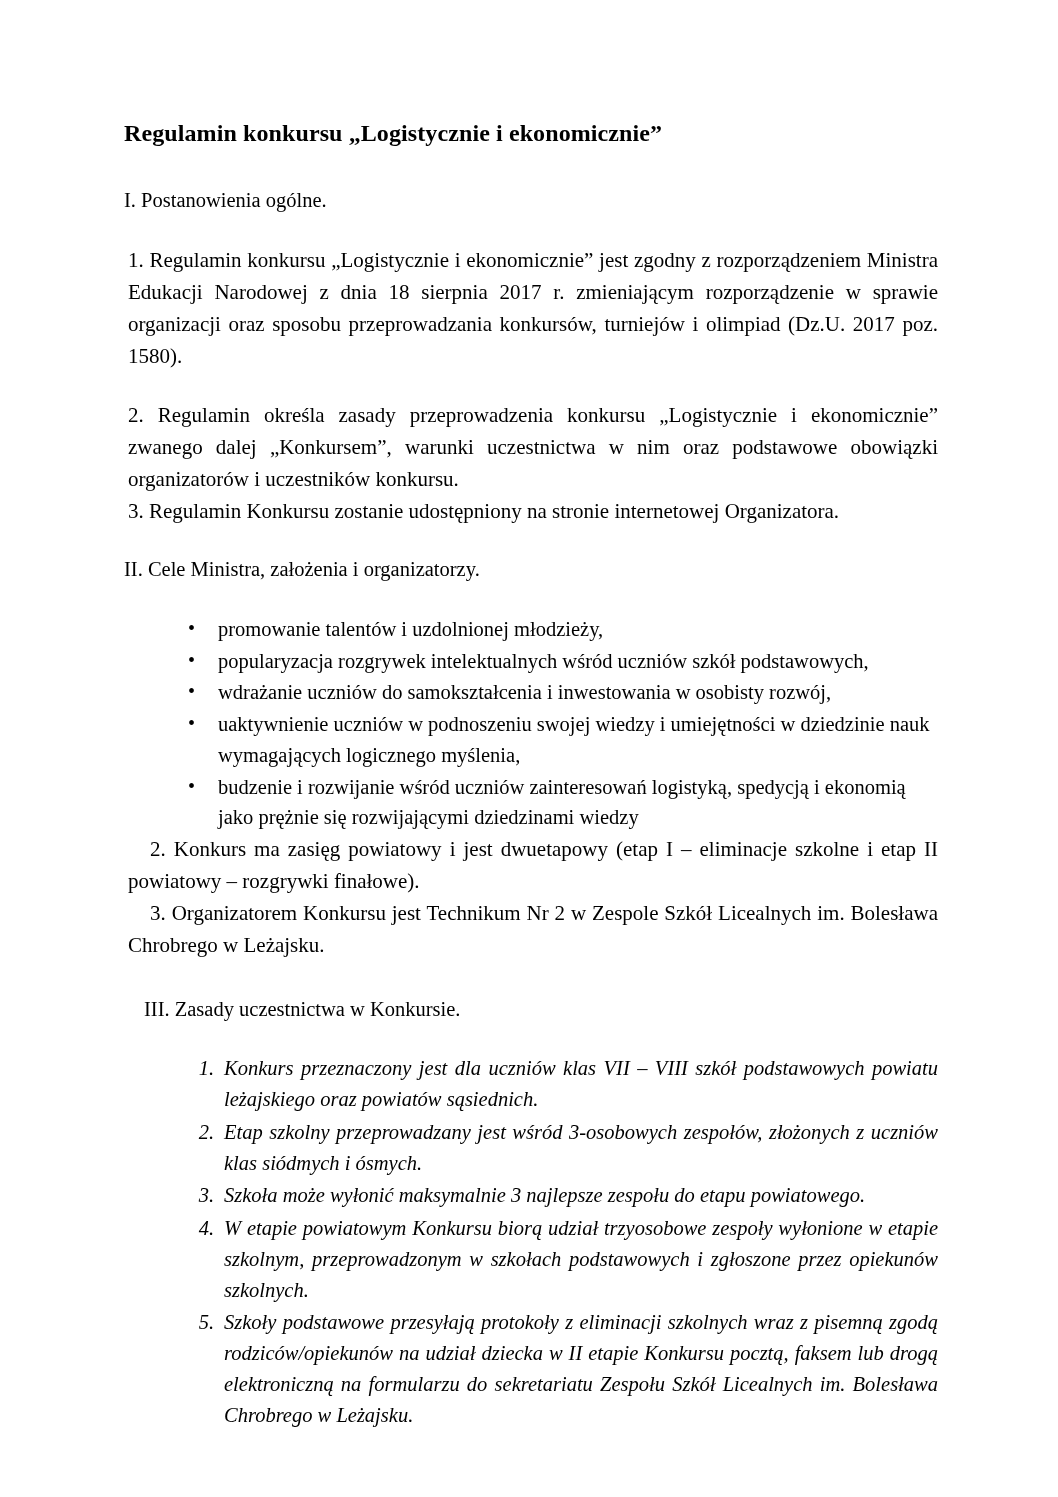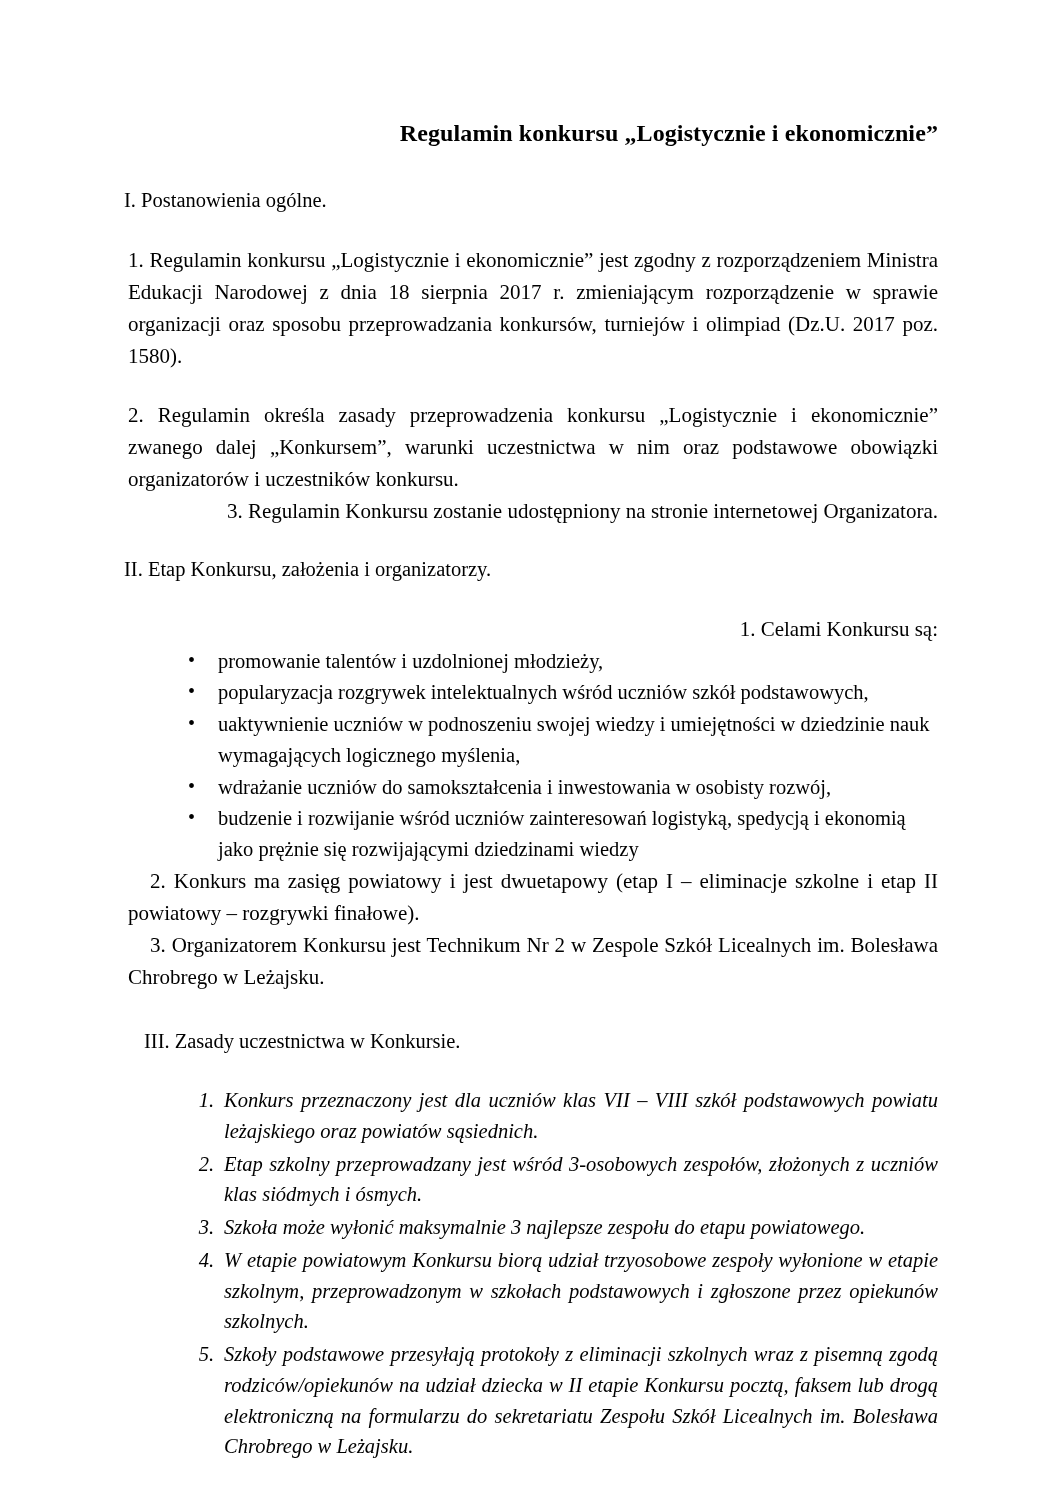--- a/index.html
+++ b/index.html
@@ -14,21 +14,21 @@
     color: #000000;
   }
   .page {
     width: 1058px;
     min-height: 1497px;
     box-sizing: border-box;
     padding: 118px 120px 60px 124px;
     background: #ffffff;
   }
   .doc-title {
-    text-align: right;
+    text-align: left;
     font-weight: bold;
     font-size: 24px;
     line-height: 1.3;
     margin: 0 0 38px 0;
     letter-spacing: 0.1px;
   }
   .section-heading {
     font-weight: normal;
     font-size: 20.5px;
     line-height: 1.35;
@@ -40,21 +40,21 @@
   p.para {
     font-size: 21px;
     line-height: 1.52;
     margin: 0 0 28px 4px;
     text-align: justify;
   }
   p.para.tight {
     margin-bottom: 0;
   }
   p.para.nojustify {
-    text-align: right;
+    text-align: left;
   }
   p.para.indent-first {
     text-indent: 22px;
   }
   ul.bullets {
     margin: 0 0 0 0;
     padding: 0 0 0 60px;
     list-style: none;
   }
   ul.bullets li {
@@ -107,29 +107,28 @@
   <h1 class="doc-title">Regulamin konkursu „Logistycznie i ekonomicznie”</h1>
 
   <h2 class="section-heading">I. Postanowienia ogólne.</h2>
 
   <p class="para">1. Regulamin konkursu „Logistycznie i ekonomicznie” jest zgodny z rozporządzeniem Ministra Edukacji Narodowej z dnia 18 sierpnia 2017 r. zmieniającym rozporządzenie w sprawie organizacji oraz sposobu przeprowadzania konkursów, turniejów i olimpiad (Dz.U. 2017 poz. 1580).</p>
 
   <p class="para tight">2. Regulamin określa zasady przeprowadzenia konkursu „Logistycznie i ekonomicznie” zwanego dalej „Konkursem”, warunki uczestnictwa w nim oraz podstawowe obowiązki organizatorów i uczestników konkursu.</p>
 
   <p class="para nojustify">3. Regulamin Konkursu zostanie udostępniony na stronie internetowej Organizatora.</p>
 
-  <h2 class="section-heading">II. Etap Konkursu, założenia i organizatorzy.</h2>
+  <h2 class="section-heading">II. Cele Ministra, założenia i organizatorzy.</h2>
 
-  <p class="para tight nojustify">1. Celami Konkursu są:</p>
 
   <ul class="bullets">
     <li>promowanie talentów i uzdolnionej młodzieży,</li>
     <li>popularyzacja rozgrywek intelektualnych wśród uczniów szkół podstawowych,</li>
+    <li>wdrażanie uczniów do samokształcenia i inwestowania w osobisty rozwój,</li>
     <li>uaktywnienie uczniów w podnoszeniu swojej wiedzy i umiejętności w dziedzinie nauk wymagających logicznego myślenia,</li>
-    <li>wdrażanie uczniów do samokształcenia i inwestowania w osobisty rozwój,</li>
     <li>budzenie i rozwijanie wśród uczniów zainteresowań logistyką, spedycją i ekonomią jako prężnie się rozwijającymi dziedzinami wiedzy</li>
   </ul>
 
   <p class="para tight indent-first">2. Konkurs ma zasięg powiatowy i jest dwuetapowy (etap I – eliminacje szkolne i etap II powiatowy –  rozgrywki finałowe).</p>
 
   <p class="para tight indent-first">3. Organizatorem Konkursu jest Technikum Nr 2 w Zespole Szkół Licealnych im. Bolesława Chrobrego w Leżajsku.</p>
 
 
   <div class="gap-large"></div>
 

